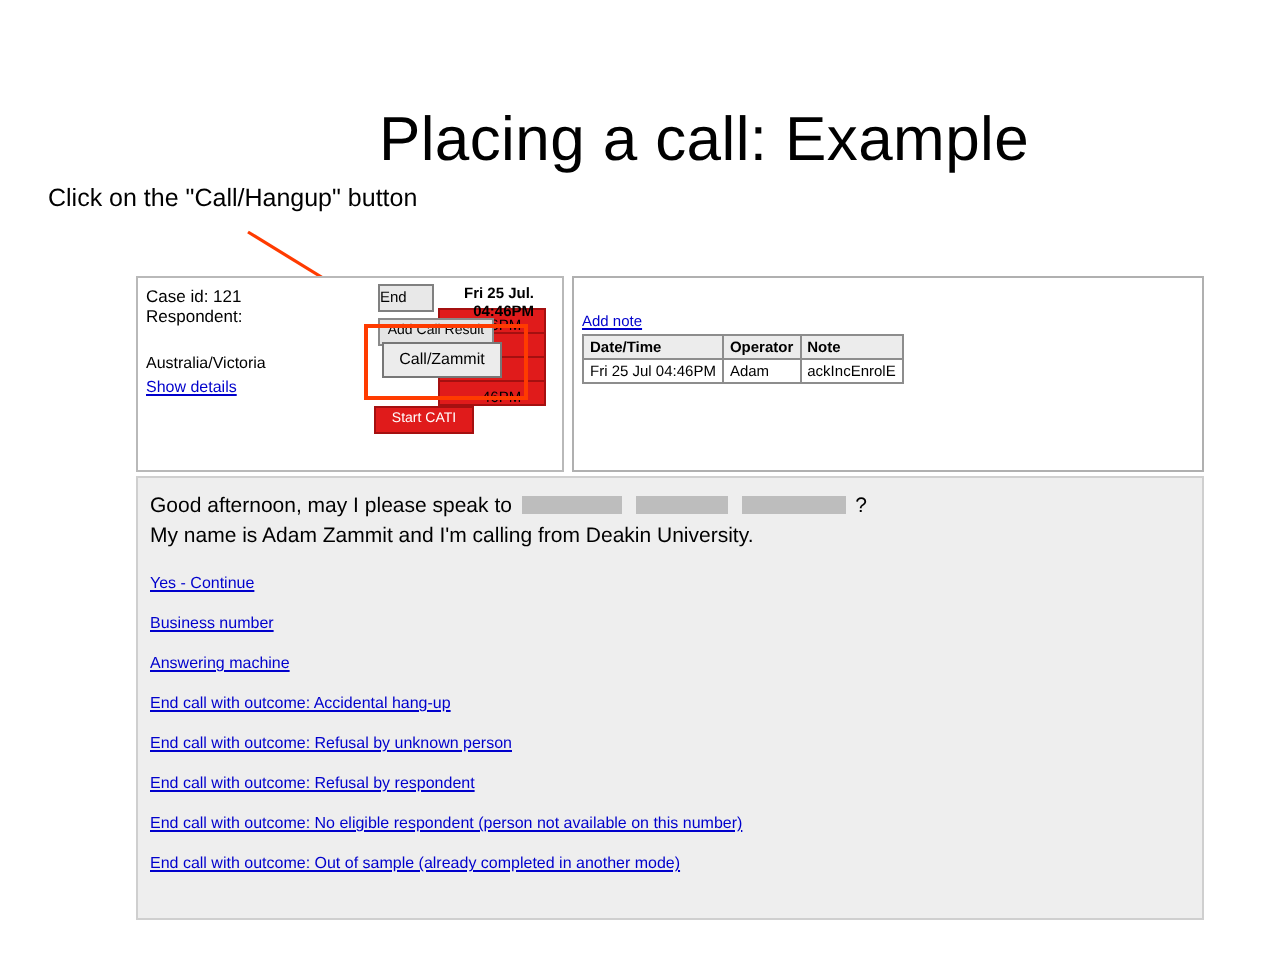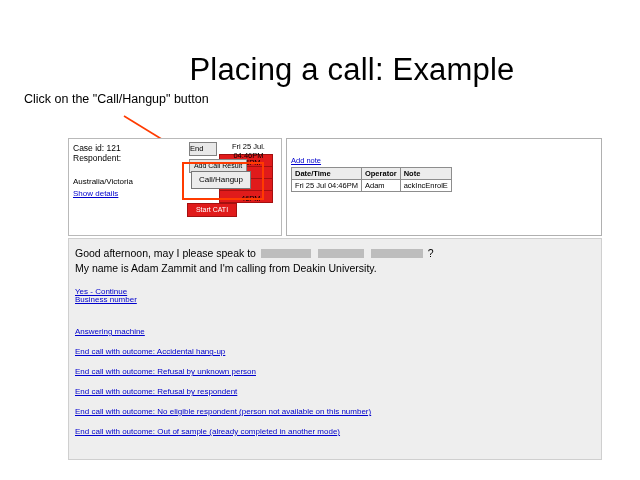--- a/index.html
+++ b/index.html
@@ -106,21 +106,22 @@
     text-align: left;
     color: #000;
   }
   .datestamp {
     position: absolute;
     left: 163px;
     top: 3px;
     font-size: 7.5px;
     color: #000;
     line-height: 9px;
-    text-align: center;
+    text-align: right;
+    font-weight: bold;
   }
   .time-a {
     position: absolute;
     left: 172px;
     top: 19px;
     font-size: 7.5px;
   }
   .time-b {
     position: absolute;
     left: 172px;
@@ -330,21 +331,21 @@
 
     <div class="end-btn">End</div>
     <div class="datestamp">
       <span>Fri 25 Jul.</span><br>
       <span>04:46PM</span>
     </div>
     <div class="time-a">46PM</div>
     <div class="time-b">46PM</div>
 
     <div class="stack-btn sb1">Add Call Result</div>
-    <div class="callhangup">Call/Hangup</div>
+    <div class="callhangup">Call/Zammit</div>
     <div class="highlight-box"></div>
 
     <div class="start-cati">Start CATI</div>
   </div>
 
   <div class="notes-panel">
     <div class="add-note">Add note</div>
     <table class="notes-table">
       <tbody>
           <tr>
@@ -365,21 +366,21 @@
     <div class="greet">
       <span>Good afternoon, may I please speak to</span>
       <span class="redact" style="width:50px;"></span>
       <span class="redact" style="width:46px;"></span>
       <span class="redact" style="width:52px;"></span>
       <span>?</span>
     </div>
     <div class="greet2">My name is Adam Zammit and I'm calling from Deakin University.</div>
 
     <div class="opt" style="top:48px;">Yes - Continue</div>
-    <div class="opt" style="top:56px;">Business number</div>
+    <div class="opt" style="top:68px;">Business number</div>
     <div class="opt" style="top:88px;text-align:right;">Answering machine</div>
     <div class="opt" style="top:108px;">End call with outcome: Accidental hang-up</div>
     <div class="opt" style="top:128px;">End call with outcome: Refusal by unknown person</div>
     <div class="opt" style="top:148px;">End call with outcome: Refusal by respondent</div>
     <div class="opt" style="top:168px;">End call with outcome: No eligible respondent (person not available on this number)</div>
     <div class="opt" style="top:188px;">End call with outcome: Out of sample (already completed in another mode)</div>
   </div>
 </div>
 
 </body></html>

